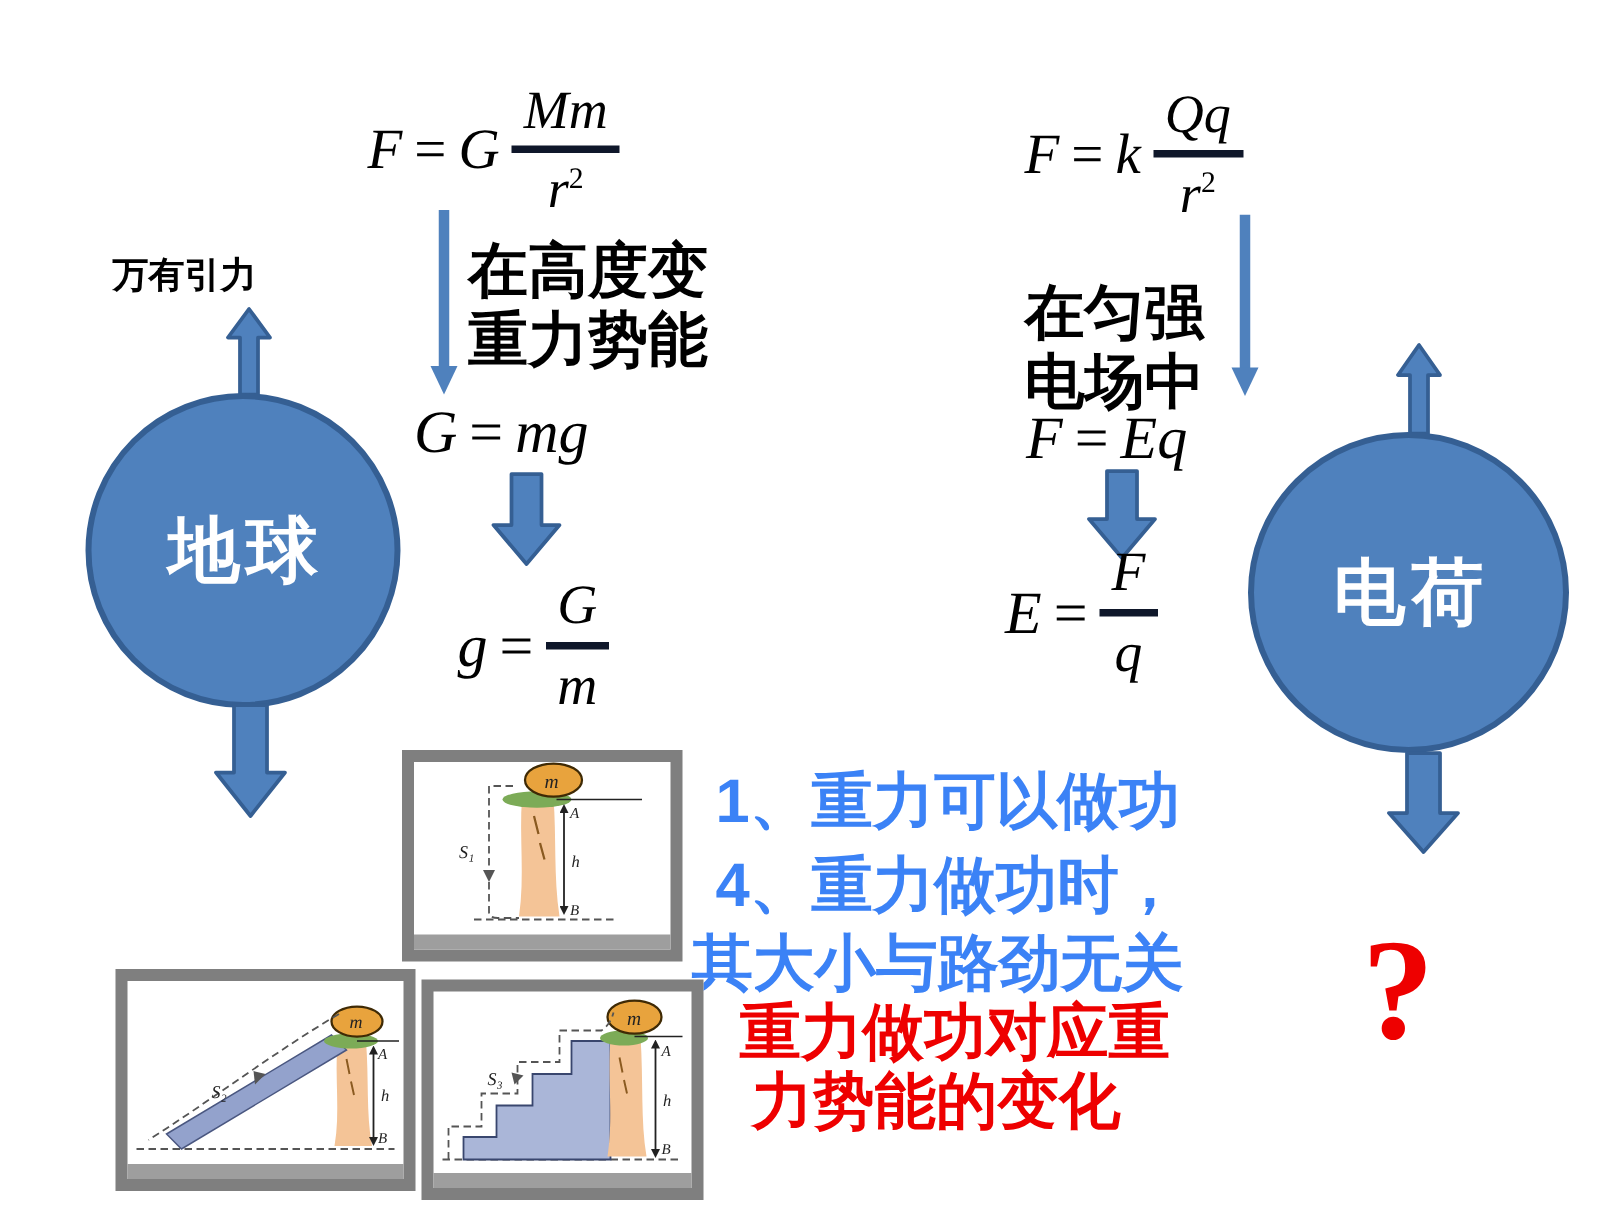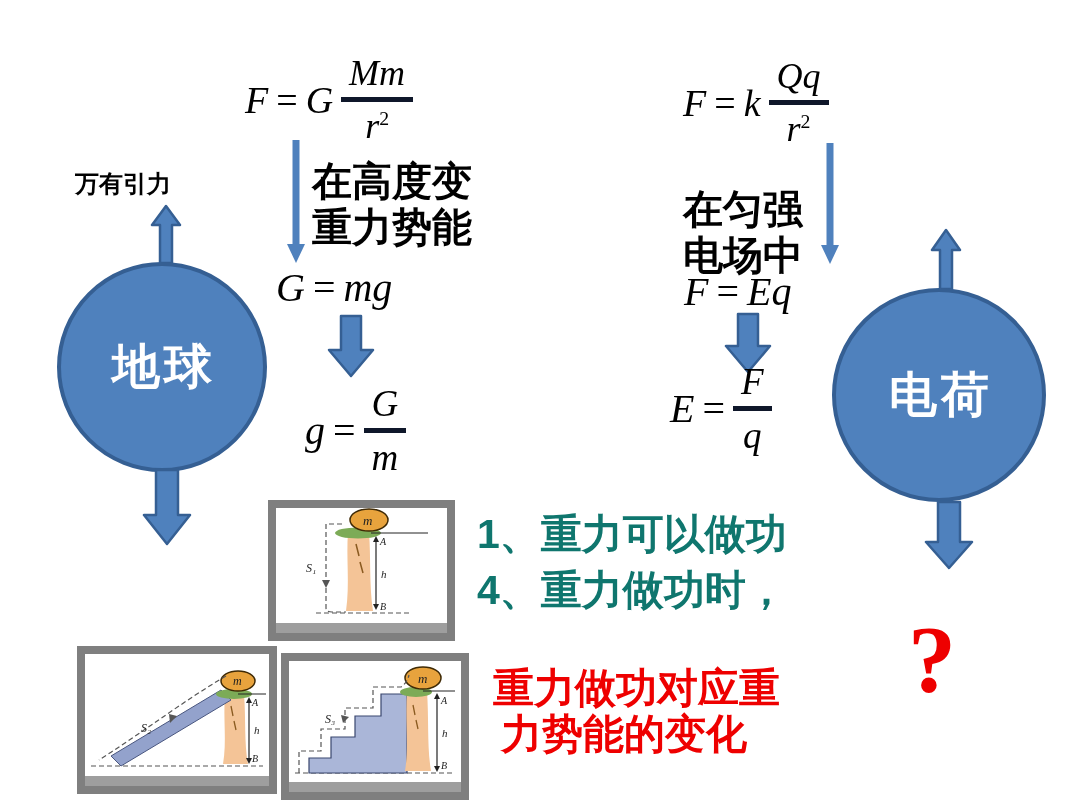--- a/index.html
+++ b/index.html
@@ -37,21 +37,21 @@
   .arrow-svg{display:block;}
   .arrow-fill{fill:var(--accent-blue);stroke:var(--accent-blue-dark);stroke-width:2.5;stroke-linejoin:round;}
   .thin-fill{fill:var(--accent-blue);}
   .thin-line{stroke:var(--accent-blue);stroke-width:7;}
   .pic{
     box-sizing:border-box;border:8px solid var(--frame-gray);background:#fff;
     display:flex;flex-direction:column;
   }
   .pic svg{flex:1 1 auto;display:block;}
   .pic .strip{height:10px;background:var(--strip-gray);flex:0 0 auto;}
-  .note{font-size:41px;font-weight:700;color:#0f766e;white-space:nowrap;line-height:1.05;}
+  .note{font-size:41px;font-weight:700;color:#3b82f6;white-space:nowrap;line-height:1.05;}
   .note.red{color:var(--red);}
   .qmark{
     font-family:"Liberation Serif","DejaVu Serif",serif;font-weight:700;
     font-size:96px;color:var(--red);line-height:1;
   }
   .dia-txt{font-family:"Liberation Serif","DejaVu Serif",serif;font-style:italic;fill:#222;}
 </style>
 </head>
 <body>
 
@@ -160,20 +160,21 @@
   </div>
 
   <svg class="abs arrow-svg" style="left:924px;top:500px;" width="50" height="70" viewBox="0 0 50 70">
     <polygon class="arrow-fill" points="14,2 36,2 36,42 48,42 25,68 2,42 14,42"></polygon>
   </svg>
 
   <div class="abs qmark" style="left:908px;top:612px;">?</div>
 
   <div class="abs note" style="left:477px;top:513px;">1、重力可以做功</div>
   <div class="abs note" style="left:477px;top:569px;">4、重力做功时，</div>
+  <div class="abs note" style="left:461px;top:621px;">其大小与路劲无关</div>
   <div class="abs note red" style="left:501px;top:713px;">力势能的变化</div>
   <div class="abs note red" style="left:493px;top:667px;">重力做功对应重</div>
 
   <div class="abs pic" style="left:268px;top:500px;width:187px;height:141px;">
     <svg viewBox="0 0 171 115" preserveAspectRatio="none">
       <defs>
         <marker id="ah1" viewBox="0 0 10 10" refX="5" refY="5" markerWidth="5" markerHeight="5" orient="auto-start-reverse">
           <path d="M0,0L10,5L0,10z" fill="#222"></path>
         </marker>
       </defs>

